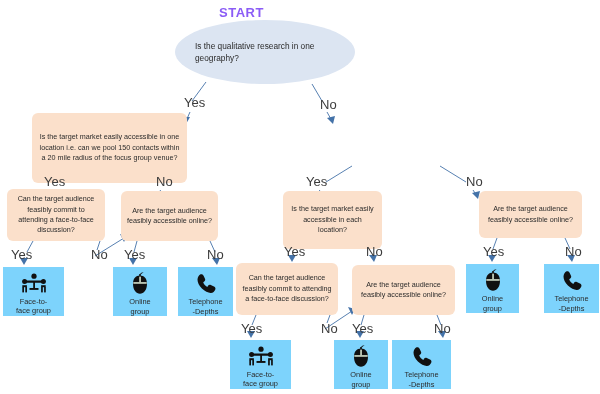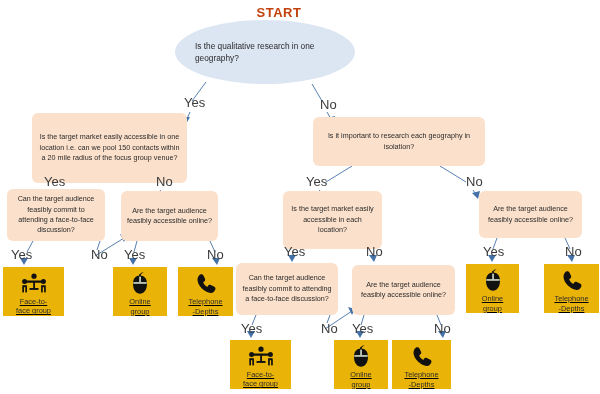--- a/index.html
+++ b/index.html
@@ -1,36 +1,36 @@
 <!DOCTYPE html>
 <html><head>
 <meta charset="utf-8">
 <style>
   html,body{margin:0;padding:0;background:#ffffff;}
   body{width:600px;height:394px;position:relative;overflow:hidden;
        font-family:"Liberation Sans","DejaVu Sans",sans-serif;}
   #canvas{position:absolute;inset:0;width:600px;height:394px;}
   svg.wires{position:absolute;left:0;top:0;width:600px;height:394px;overflow:visible;}
 
-  .start-title{position:absolute;left:219px;top:5px;width:120px;text-align:center;
-    font-size:13px;font-weight:bold;color:#c2410c;letter-spacing:.5px;}
+  .start-title{position:absolute;left:219px;top:5px;width:120px;text-align:left;
+    font-size:13px;font-weight:bold;color:#8b5cf6;letter-spacing:.5px;}
 
   .ellipse{position:absolute;left:175px;top:20px;width:180px;height:64px;
     background:#DCE5F2;border-radius:50%;display:flex;align-items:center;
     justify-content:center;text-align:left;}
   .ellipse span{font-size:8.3px;color:#2b2b2b;line-height:1.45;display:block;
     width:140px;}
 
   .dbox{position:absolute;background:#FBE0CB;border-radius:6px;
     display:flex;align-items:center;justify-content:center;text-align:center;}
   .dbox span{font-size:7.2px;color:#2b2b2b;line-height:1.45;display:block;
     padding:0 5px;}
 
-  .rbox{position:absolute;background:#eab308;display:flex;flex-direction:column;
-    align-items:center;justify-content:flex-start;padding-top:5px;box-sizing:border-box;text-decoration:underline;}
+  .rbox{position:absolute;background:#7dd3fc;display:flex;flex-direction:column;
+    align-items:center;justify-content:flex-start;padding-top:5px;box-sizing:border-box;}
   .rbox .ico{height:26px;display:flex;align-items:center;justify-content:center;}
   .rbox .lbl{font-size:7.4px;color:#2b2b2b;line-height:1.3;text-align:center;
     margin-top:1px;}
 
   .elabel{position:absolute;font-size:13px;color:#3b3b3b;white-space:nowrap;}
   .wires path{fill:none;stroke:#4472A8;stroke-width:.9;}
   .wires polygon{fill:#4472A8;}
 </style>
 </head>
 <body>
@@ -123,23 +123,20 @@
   </div>
 
   <div class="dbox" style="left:7px;top:189px;width:98px;height:52px;">
     <span>Can the target audience feasibly commit to attending a face-to-face discussion?</span>
   </div>
 
   <div class="dbox" style="left:121px;top:191px;width:97px;height:50px;">
     <span>Are the target audience feasibly accessible online?</span>
   </div>
 
-  <div class="dbox" style="left:313px;top:117px;width:172px;height:49px;">
-    <span>Is it important to research each geography in isolation?</span>
-  </div>
 
   <div class="dbox" style="left:283px;top:191px;width:99px;height:58px;">
     <span>Is the target market easily accessible in each location?</span>
   </div>
 
   <div class="dbox" style="left:479px;top:191px;width:103px;height:47px;">
     <span>Are the target audience feasibly accessible online?</span>
   </div>
 
   <div class="dbox" style="left:236px;top:263px;width:102px;height:52px;">

